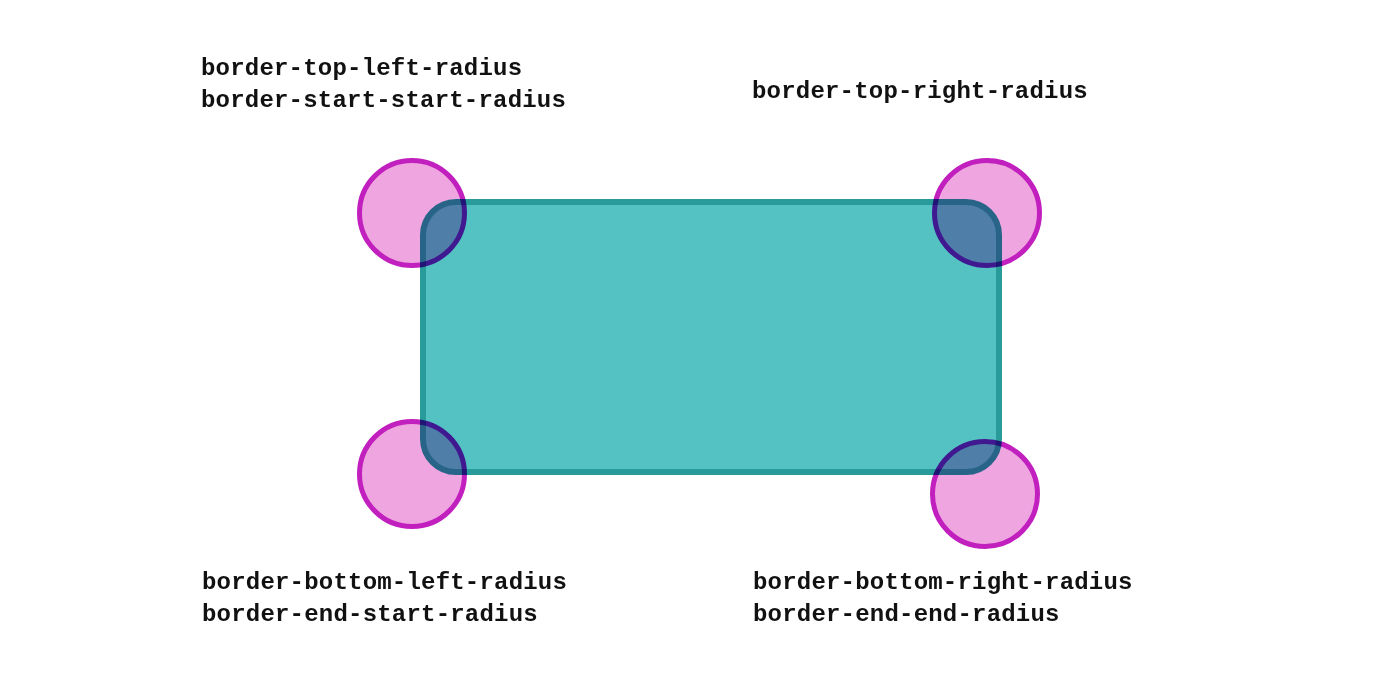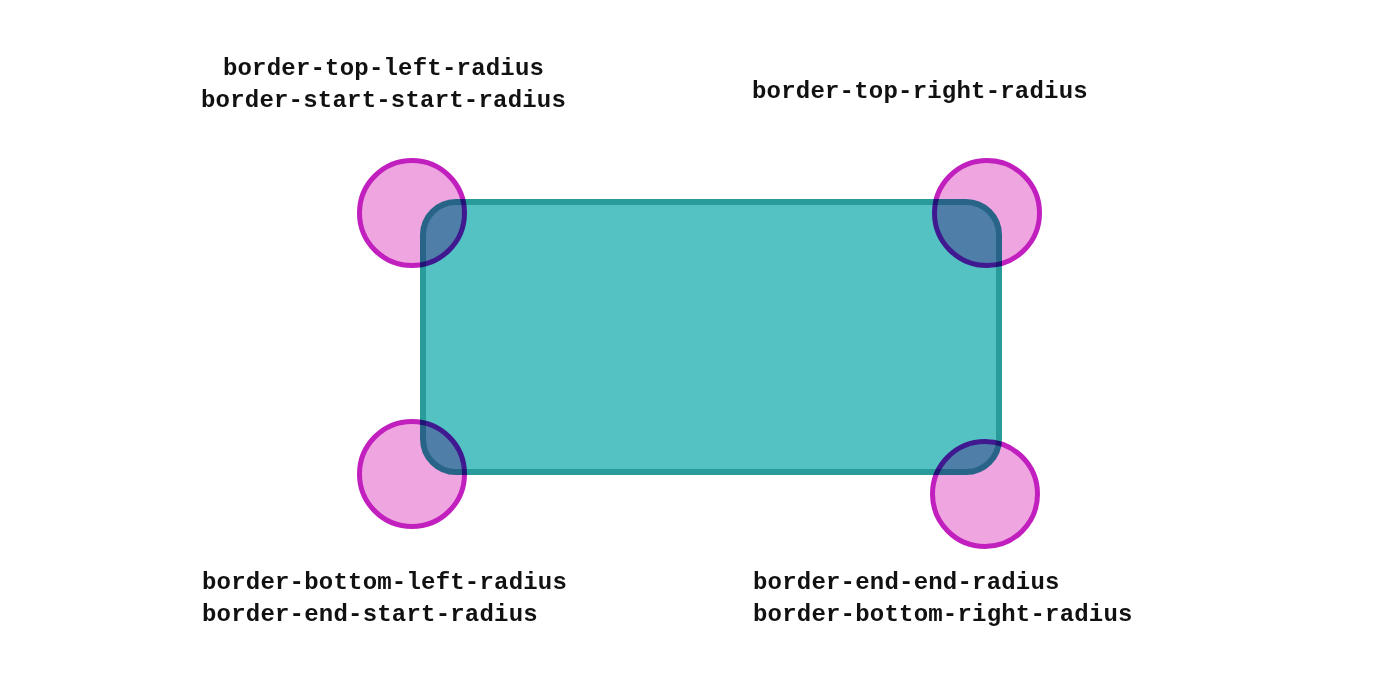--- a/index.html
+++ b/index.html
@@ -42,29 +42,29 @@
 
 <div class="stage">
 
   <div id="box" class="box" style="left: 420px; top: 199px; width: 570px; height: 264px; background: rgb(84, 194, 194); border-color: rgb(42, 155, 155); border-width: 6px; border-radius: 36px;"></div>
 
   <div id="m-tl" class="marker" style="width: 100px; height: 100px; left: 357px; top: 158px; background: rgb(239, 165, 223); border-color: rgb(193, 32, 191); border-width: 5px;"></div>
   <div id="m-tr" class="marker" style="width: 100px; height: 100px; left: 932px; top: 158px; background: rgb(239, 165, 223); border-color: rgb(193, 32, 191); border-width: 5px;"></div>
   <div id="m-bl" class="marker" style="width: 100px; height: 100px; left: 357px; top: 419px; background: rgb(239, 165, 223); border-color: rgb(193, 32, 191); border-width: 5px;"></div>
   <div id="m-br" class="marker" style="width: 100px; height: 100px; left: 930px; top: 439px; background: rgb(239, 165, 223); border-color: rgb(193, 32, 191); border-width: 5px;"></div>
 
-  <div id="l-tl" class="label" style="left: 201px; top: 53px; text-align: center;">
+  <div id="l-tl" class="label" style="left: 201px; top: 53px;">
     <div>border-top-left-radius</div>
     <div>border-start-start-radius</div>
   </div>
   <div id="l-tr" class="label" style="left: 752px; top: 53px; margin-top: 23px;">
     <div>border-top-right-radius</div>
   </div>
   <div id="l-bl" class="label" style="left: 202px; top: 567px;">
     <div>border-bottom-left-radius</div>
     <div>border-end-start-radius</div>
   </div>
   <div id="l-br" class="label" style="left: 753px; top: 567px;">
+    <div>border-bottom-right-radius</div>
     <div>border-end-end-radius</div>
-    <div>border-bottom-right-radius</div>
   </div>
 
 </div>
 
 </body></html>

